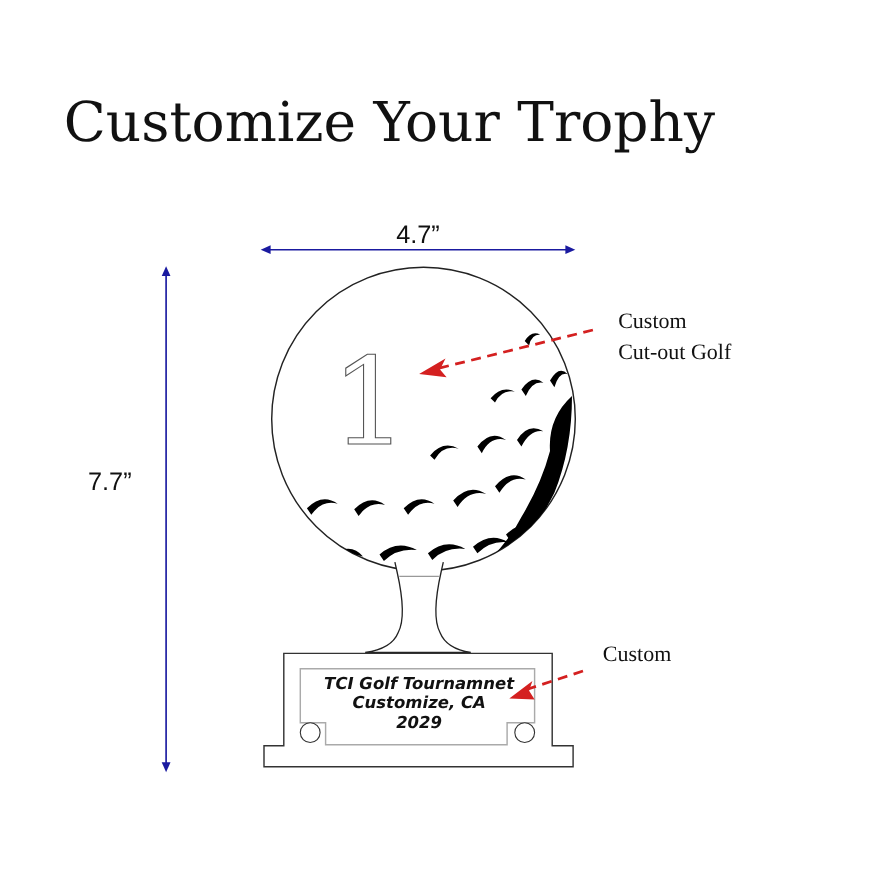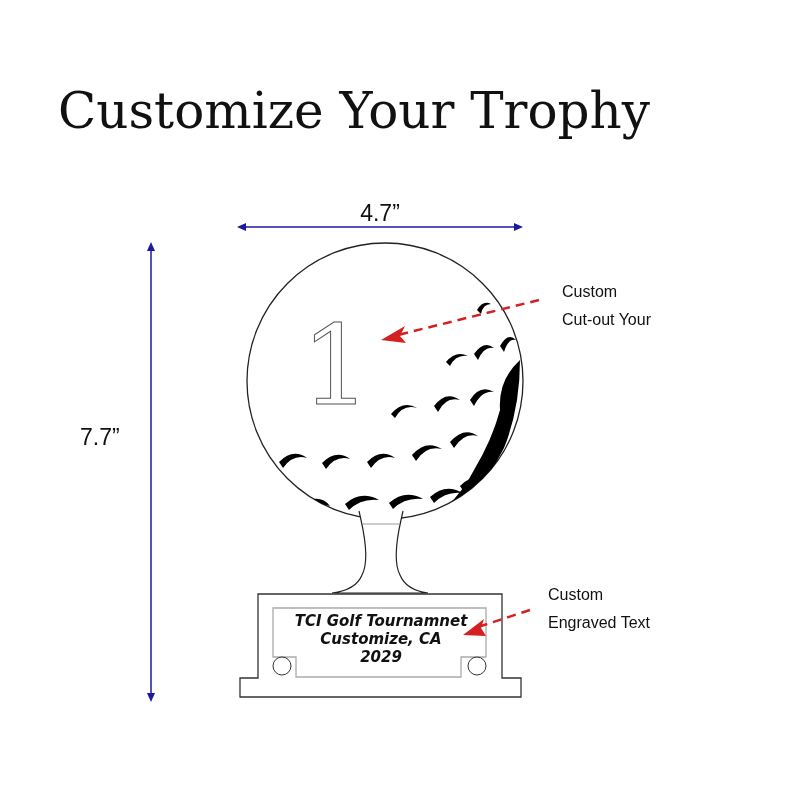--- a/index.html
+++ b/index.html
@@ -1,20 +1,20 @@
 <!DOCTYPE html>
 <html><head>
 <meta charset="utf-8">
 <style>
   html, body { margin:0; padding:0; background:#ffffff; }
   body { width:794px; height:794px; position:relative; overflow:hidden; font-family:"Liberation Sans", sans-serif; }
   .title { position:absolute; left:0; top:82px; width:708px; text-align:center; font-family:"DejaVu Serif", serif; font-size:50px; color:#111; letter-spacing:0px; }
   .dim-w { position:absolute; left:335px; top:200px; width:90px; text-align:center; font-size:23px; color:#111; }
   .dim-h { position:absolute; left:80px; top:424px; width:70px; text-align:left; font-size:23px; color:#111; }
-  .callout { position:absolute; font-size:16px; color:#111; line-height:28px; font-family:Liberation Sans, sans-serif; }
+  .callout { position:absolute; font-size:20px; color:#111; line-height:28px; font-family:Liberation Serif, serif; }
   .callout-1 { left:562px; top:278px; }
   .callout-2 { left:548px; top:581px; }
   svg.drawing { position:absolute; left:0; top:0; }
   .plate-text { position:absolute; left:282px; top:612px; width:198px; text-align:center; font-family:"DejaVu Sans", sans-serif; font-style:italic; font-weight:bold; font-size:15px; line-height:18px; color:#111; }
   .plate-text div { white-space:nowrap; }
 </style>
 </head>
 <body>
 
 <div class="title">Customize Your Trophy</div>
@@ -87,18 +87,17 @@
 </svg>
 
 <div class="plate-text">
   <div>TCI Golf Tournamnet</div>
   <div>Customize, CA</div>
   <div>2029</div>
 </div>
 
 <div class="callout callout-1">
   <div>Custom</div>
-  <div>Cut-out Your</div>
+  <div>Cut-out Golf</div>
 </div>
 <div class="callout callout-2">
   <div>Custom</div>
-  <div>Engraved Text</div>
 </div>
 
 </body></html>

